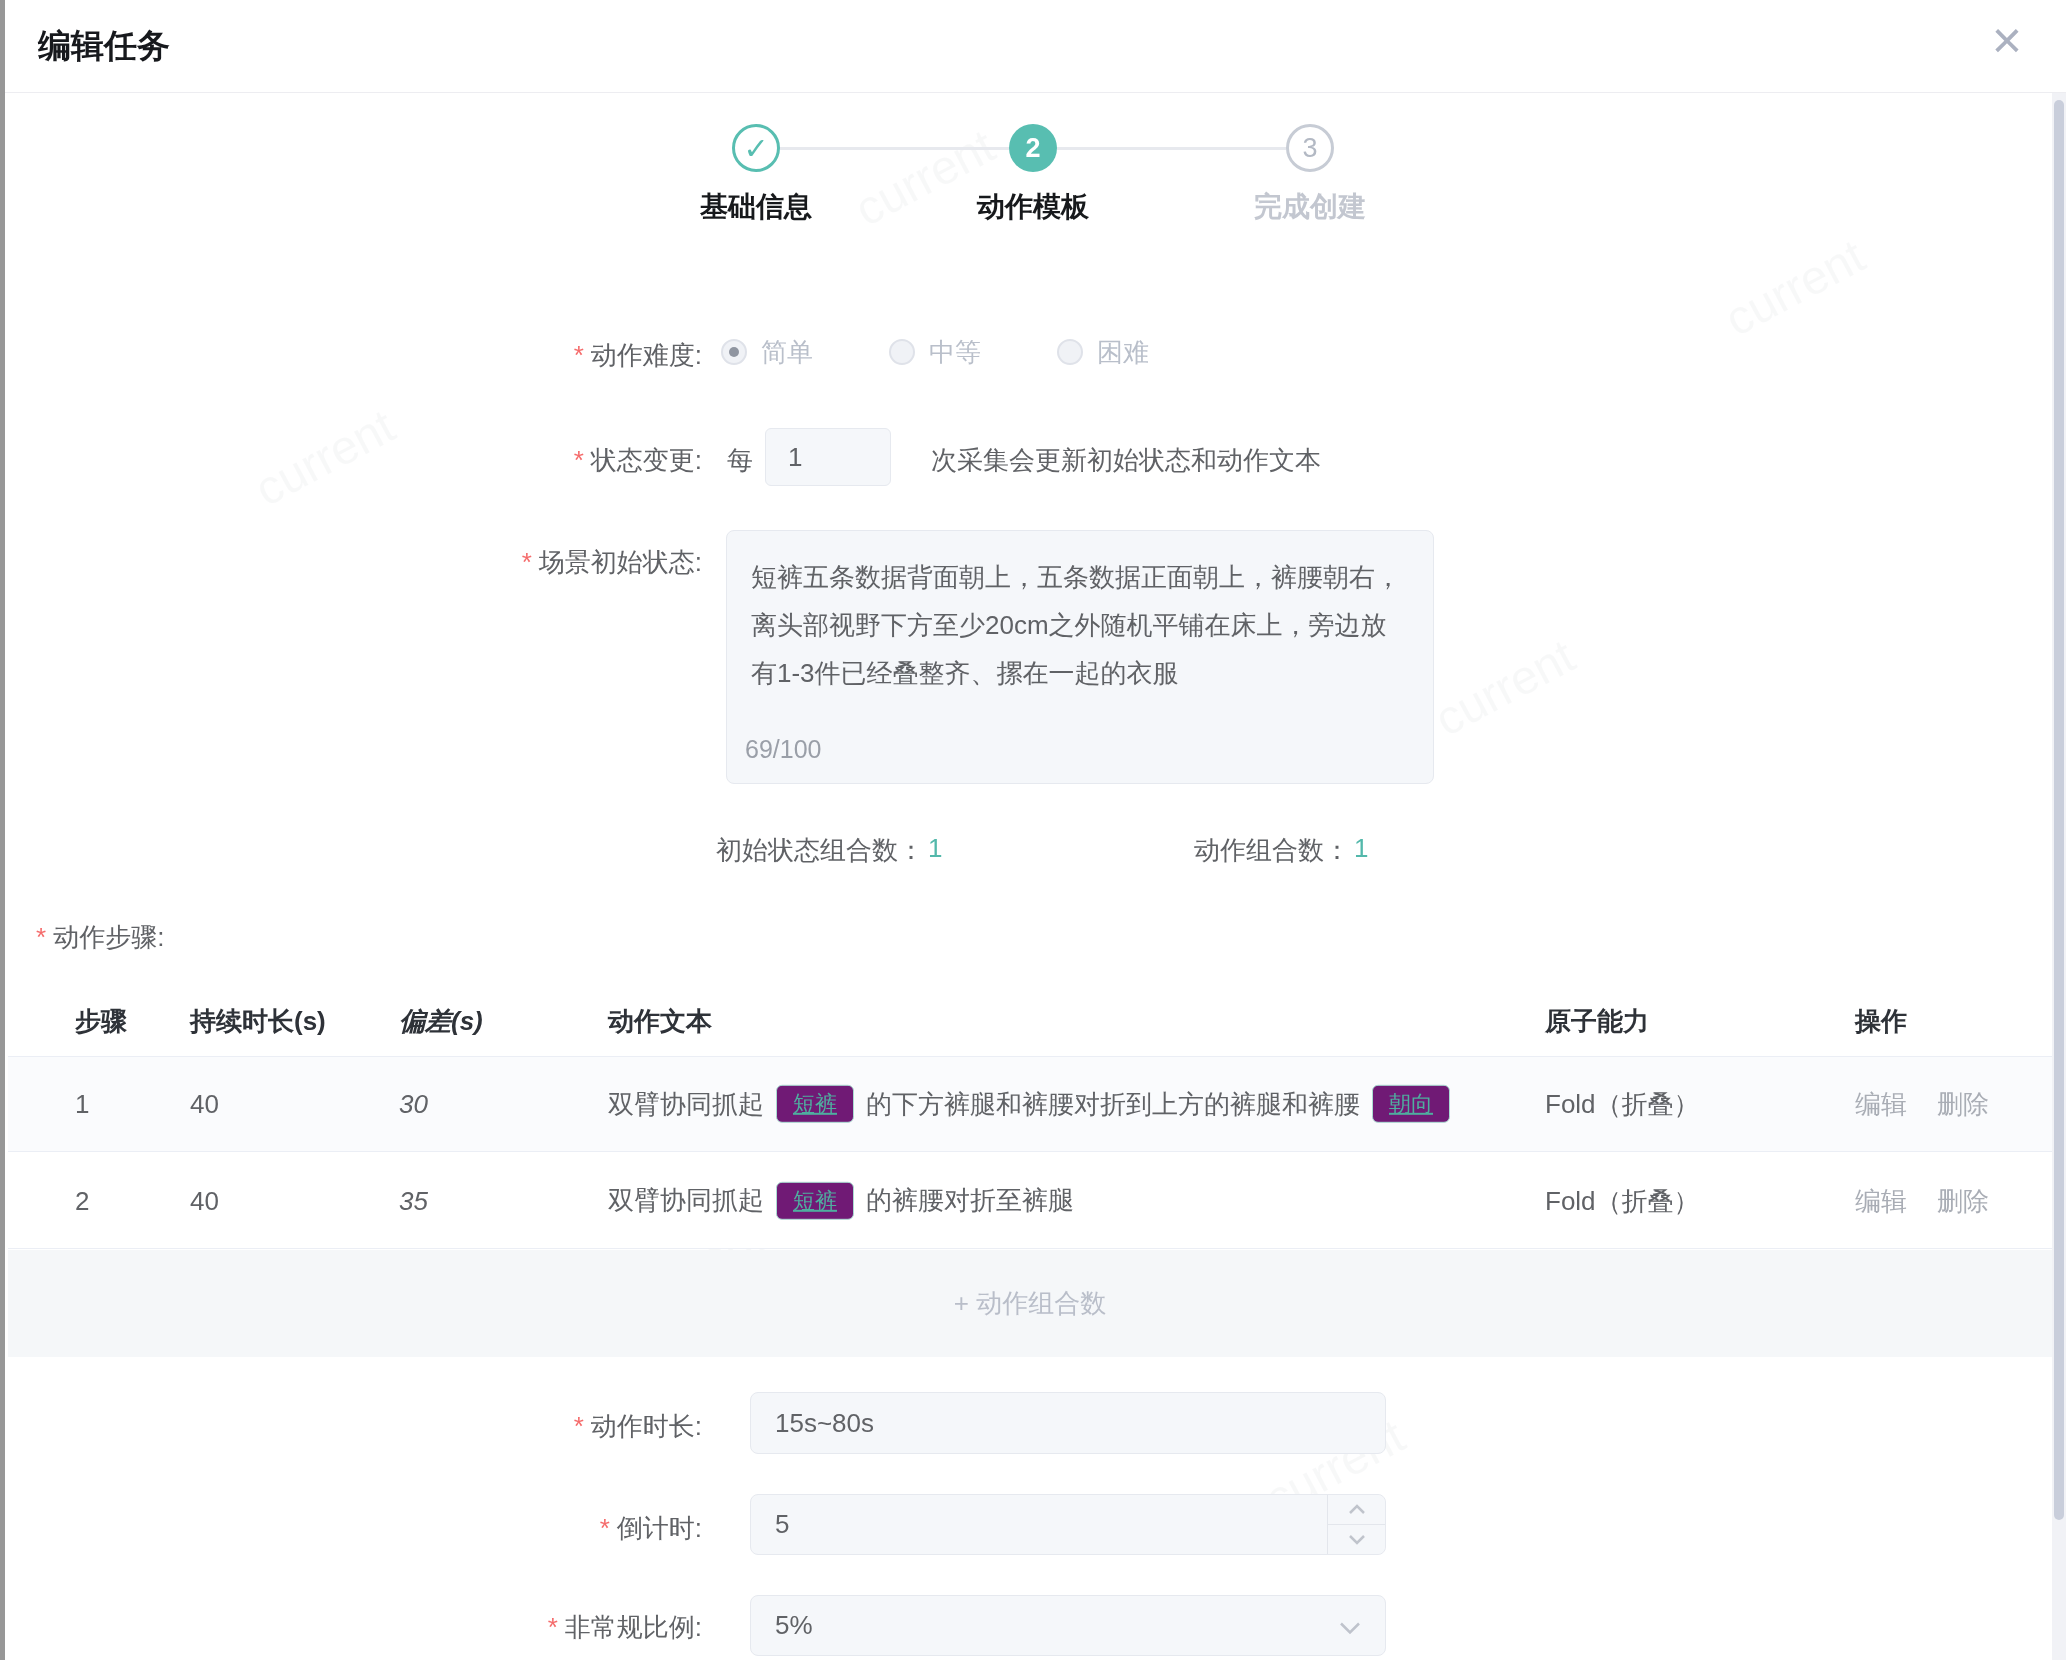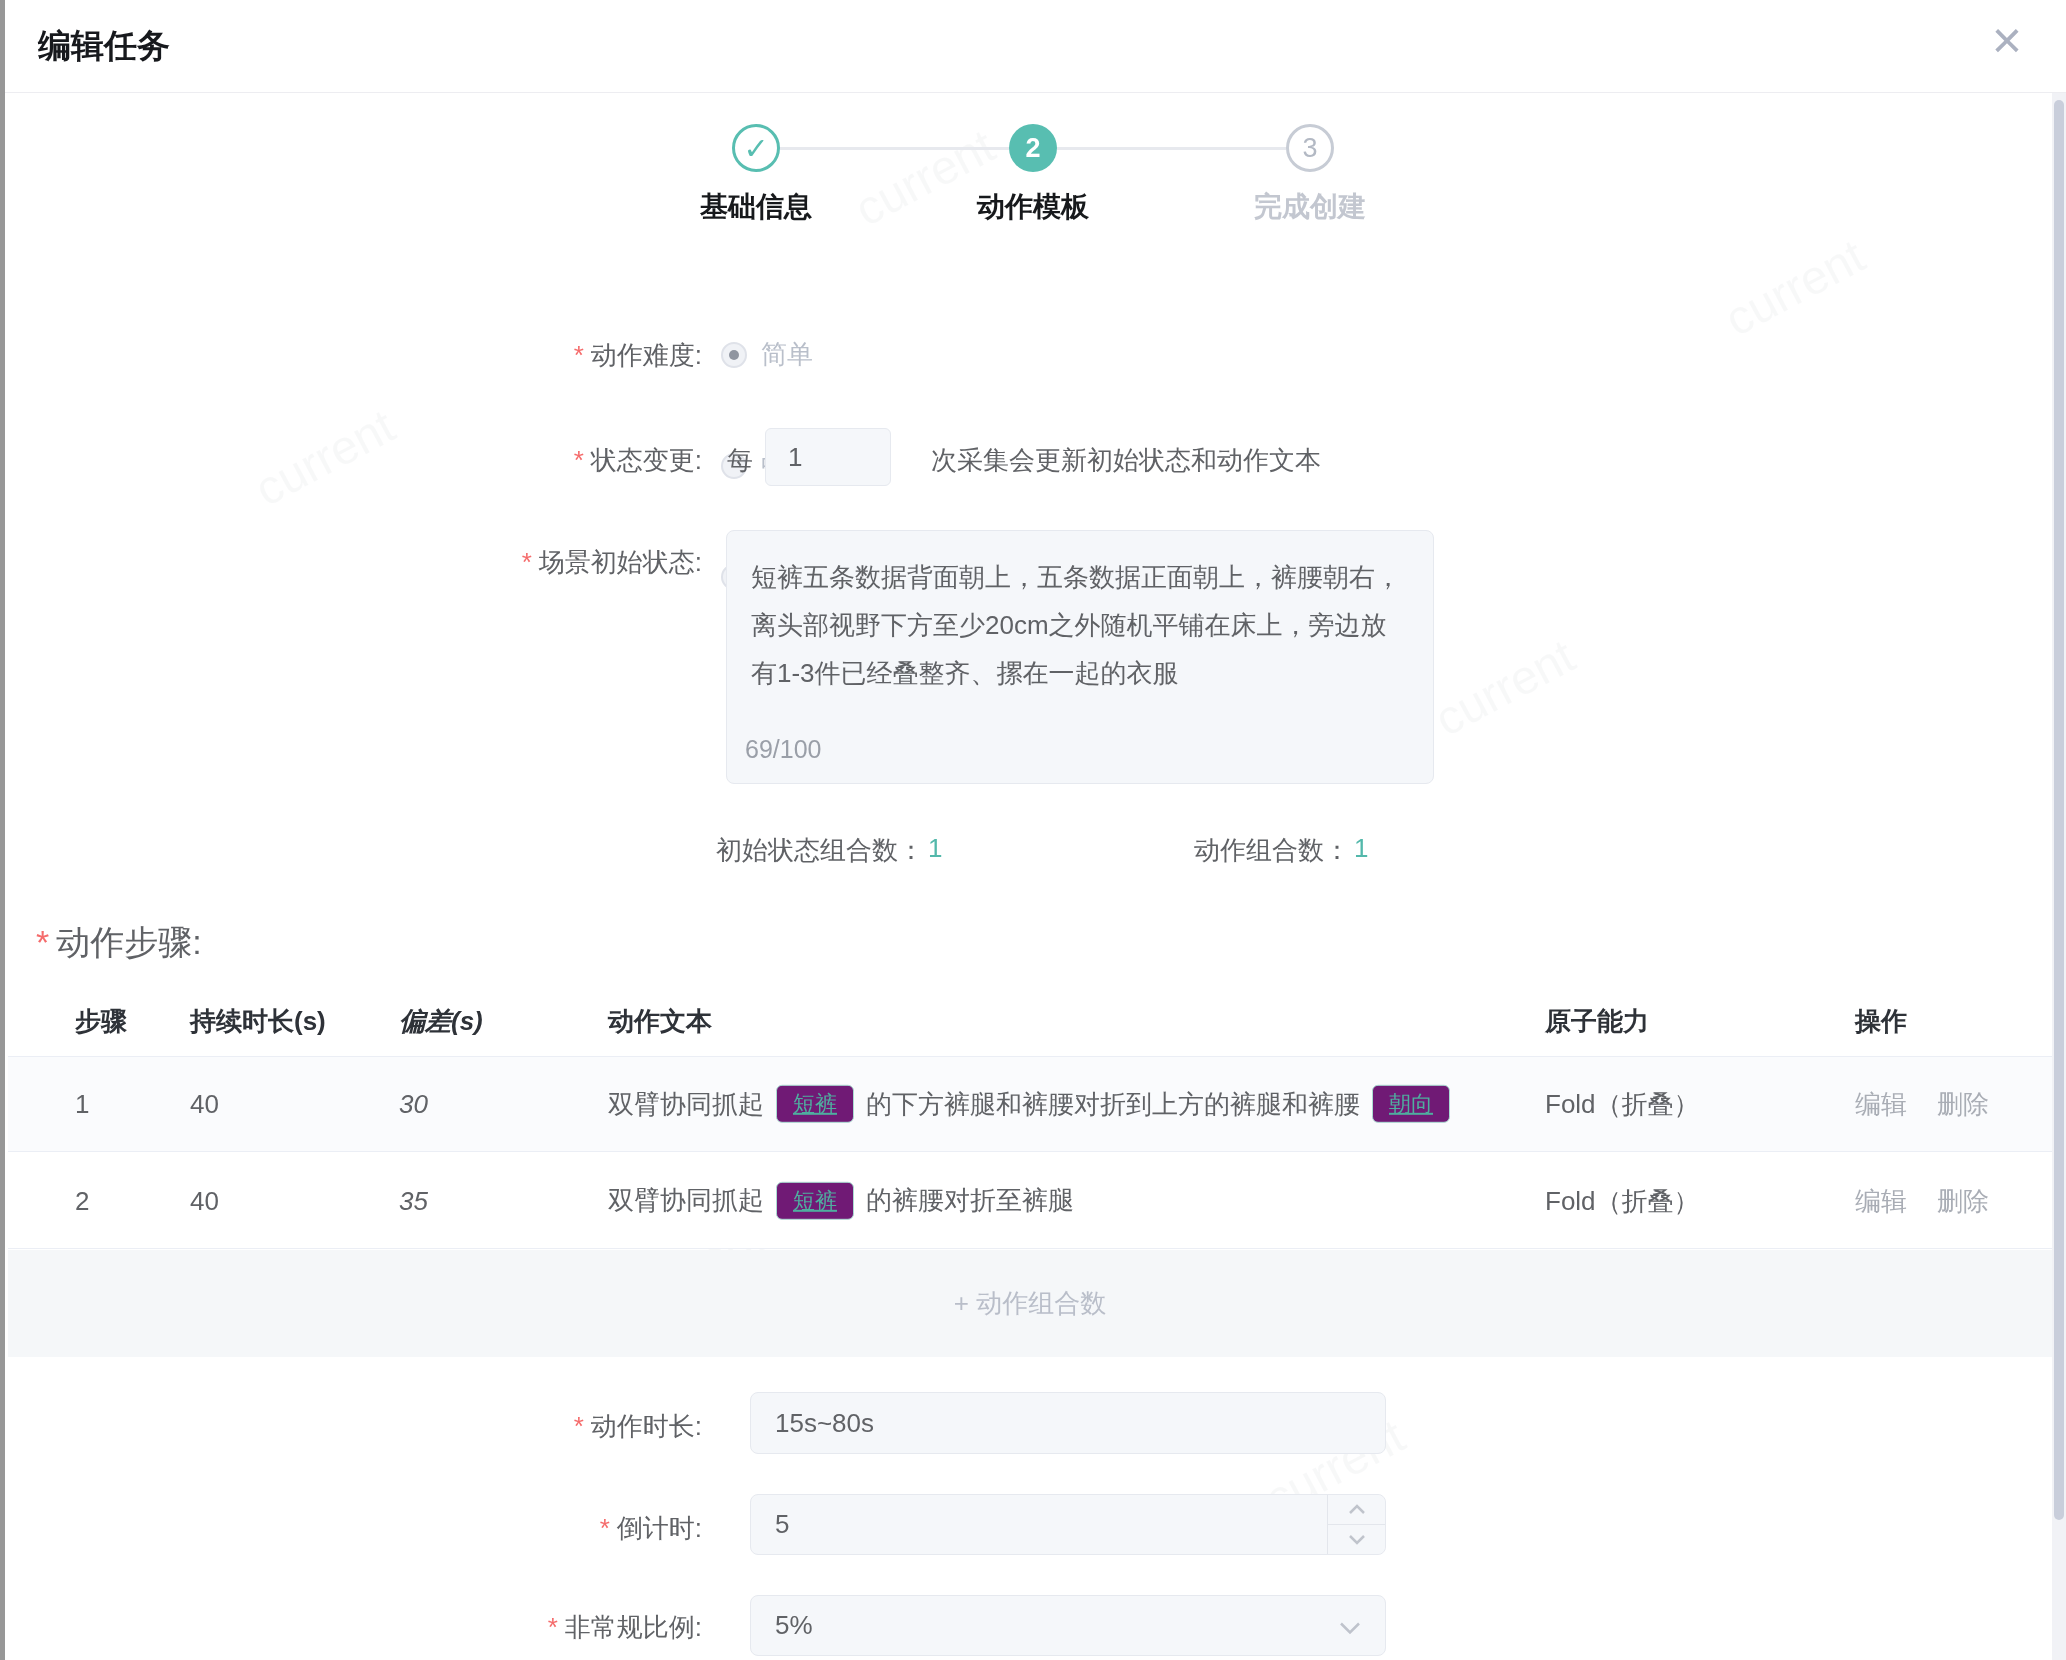--- a/index.html
+++ b/index.html
@@ -35,21 +35,21 @@
                 white-space:nowrap; font-size:28px; font-weight:700; color:#17191c; }
   .step.pending .step-label { color:#c3c7d0; font-weight:700; }
 
   
   .form-label { position:absolute; left:252px; width:450px; text-align:right;
                 font-size:26px; color:#606266; white-space:nowrap; }
   .req { color:#f56c6c; margin-right:7px; }
 
   
   .radio-group { position:absolute; left:721px; top:337px; height:30px;
-                 display:flex; align-items:center; gap:76px;flex-direction:column; }
+                 display:flex; align-items:center; gap:76px; }
   .radio-option { display:flex; align-items:center; gap:14px; cursor:pointer; }
   .radio { width:26px; height:26px; border-radius:50%; border:2px solid #dfe2e9;
            background:#f0f2f6; position:relative; flex:none; }
   .radio.checked::after { content:""; position:absolute; left:50%; top:50%;
            width:10px; height:10px; margin:-5px 0 0 -5px; border-radius:50%; background:#8f95a0; }
   .radio-label { font-size:26px; color:#b9bfca; }
 
   
   .mei { position:absolute; left:727px; top:443px; font-size:26px; color:#606266; }
   .small-input { position:absolute; left:765px; top:428px; width:126px; height:58px;
@@ -62,21 +62,21 @@
               background:#f5f7fa; border:1px solid #e6e9ef; border-radius:8px;
               padding:22px 24px; font-size:26px; line-height:48px; color:#606266; }
   .counter { position:absolute; left:18px; bottom:10px; font-size:25px; color:#9a9fa8; }
 
   
   .combo { position:absolute; top:833px; font-size:26px; color:#606266; display:flex; gap:4px; }
   .combo-initial { left:716px; } .combo-action { left:1194px; }
   .combo-val { color:#53b8ab; }
 
   
-  .steps-label { position:absolute; left:36px; top:920px; font-size:34px; color:#606266; }
+  .steps-label { position:absolute; left:36px; top:920px; font-size:26px; color:#606266; }
 
   
   .thead { position:absolute; left:8px; right:14px; top:986px; height:70px; }
   .thead span { position:absolute; top:50%; transform:translateY(-50%);
                 font-size:26px; font-weight:700; color:#2e3238; white-space:nowrap; }
   .trow { position:absolute; left:8px; right:14px; height:96px; }
   .trow1 { top:1056px; background:#fafbfd; border-top:1px solid #ebeef5; border-bottom:1px solid #ebeef5; }
   .trow2 { top:1153px; background:#ffffff; border-bottom:1px solid #ebeef5; }
   .tcell { position:absolute; top:50%; transform:translateY(-50%); font-size:26px;
            color:#606266; white-space:nowrap; }

